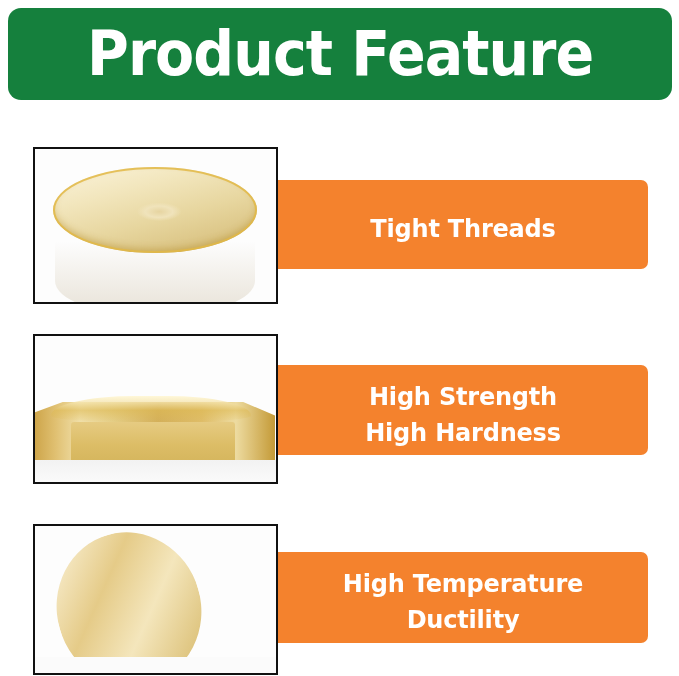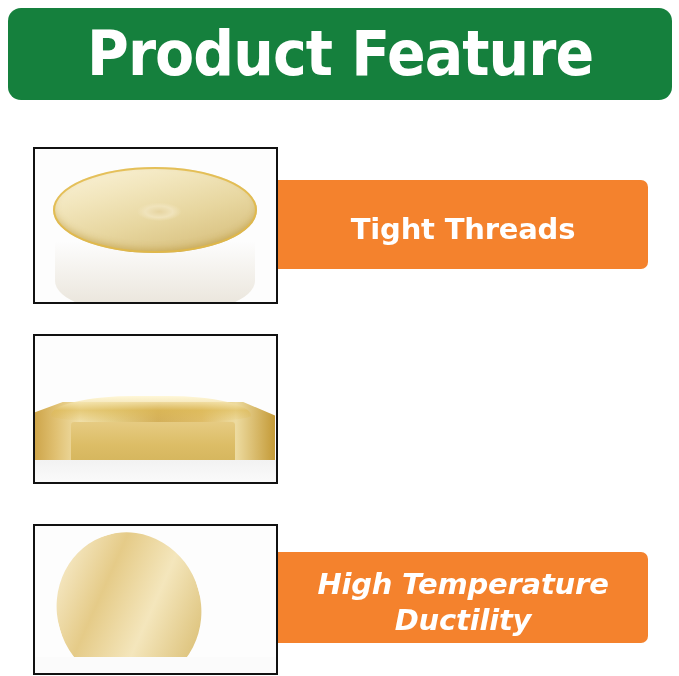--- a/index.html
+++ b/index.html
@@ -264,27 +264,27 @@
     background: #F4822D;
     border-radius: 0 7px 7px 0;
     display: flex;
     align-items: center;
     justify-content: center;
     box-sizing: border-box;
     padding: 0 10px;
   }
   .row-1 .label-bar { left: 278px; top: 33px; width: 370px; height: 89px; }
   .row-2 .label-bar { left: 278px; top: 31px; width: 370px; height: 90px; }
-  .row-3 .label-bar { left: 278px; top: 28px; width: 370px; height: 91px; font-style: italic; }
+  .row-3 .label-bar { left: 278px; top: 28px; width: 370px; height: 91px; }
 
   .label-text {
     color: #FFFFFF;
     font-family: "DejaVu Sans", sans-serif;
     font-weight: bold;
-    font-size: 29px;
+    font-size: 24px;
     line-height: 36px;
     text-align: center;
     white-space: pre-line;
     letter-spacing: -0.2px;
     margin-top: 9px;
   }
 </style>
 </head>
 <body>
 
@@ -309,20 +309,24 @@
 <div class="feature-row row-2">
   <div class="img-frame">
     <div class="photo">
       <div class="nut-barrel"></div>
       <div class="nut-hex"></div>
       <div class="nut-edge"></div>
       <div class="nut-face"></div>
       <div class="nut-floor"></div>
     </div>
   </div>
+  <div class="label-bar">
+    <div class="label-text">High Strength
+High Hardness</div>
+  </div>
 </div>
 
 <div class="feature-row row-3">
   <div class="img-frame">
     <div class="photo">
       <div class="thr-body"></div>
       <div class="thr-facet"></div>
       <div class="thr-bore"></div>
       <div class="thr-lip"></div>
       <div class="thr-floor"></div>

